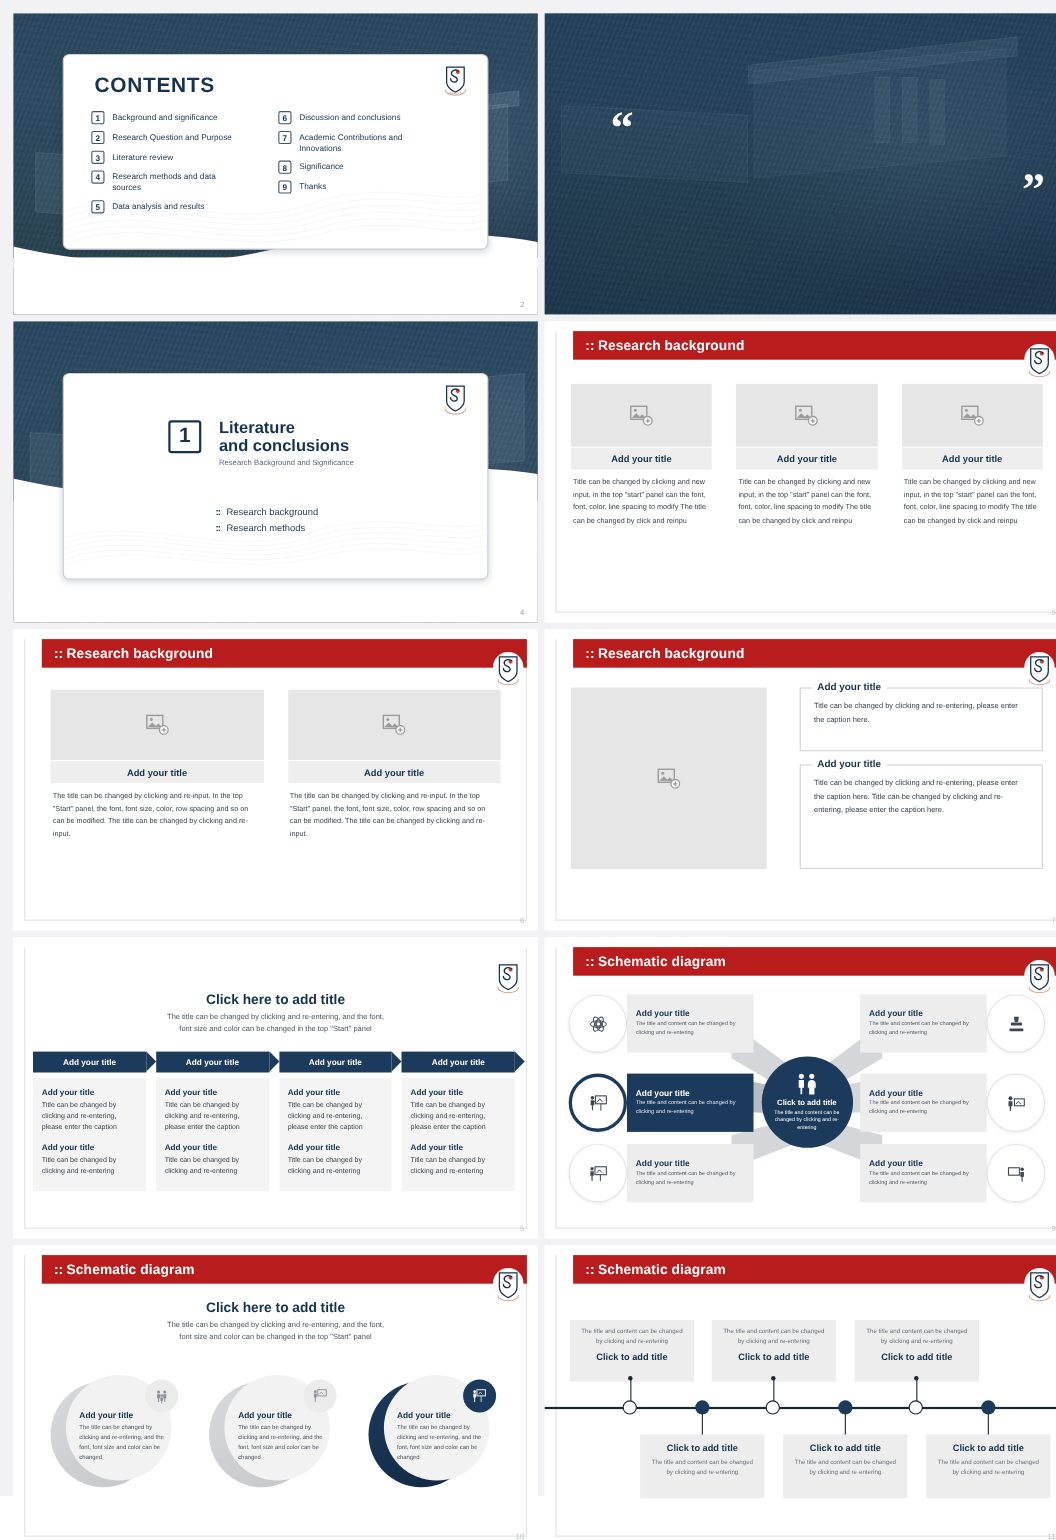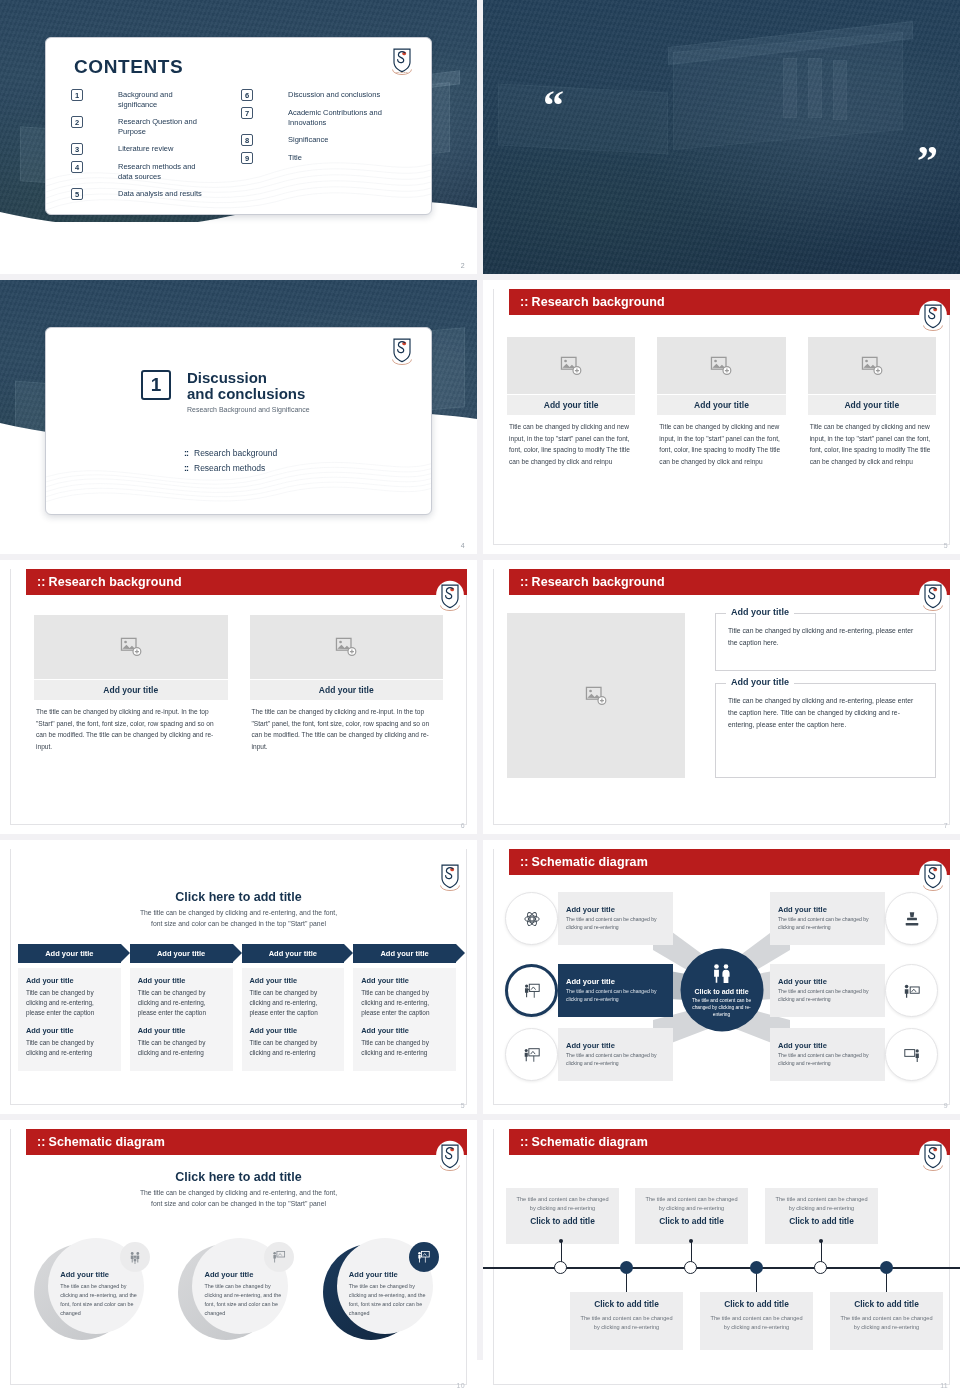--- a/index.html
+++ b/index.html
@@ -9,21 +9,21 @@
     font-family:"Liberation Sans", sans-serif;
     overflow:hidden;
   }
   .deck {
     display:grid;
     grid-template-columns: 477px 477px;
     grid-template-rows: repeat(5, 274px);
     column-gap:6px; row-gap:6px;
     width:960px; height:1360px;
     background:#f2f1f4;
-    padding:0;
+    padding:12px;
   }
   .slide {
     position:relative;
     background:#ffffff;
     overflow:hidden;
     width:477px; height:274px;
   }
   .slide.first-row { margin-top:0; }
 
   
@@ -87,21 +87,21 @@
   }
   .toc { position:absolute; left:25px; top:51px; width:330px;
          display:grid; grid-template-columns:140px 150px; column-gap:30px; }
   .toc-col { display:flex; flex-direction:column; gap:6px; }
   .toc-item { display:flex; align-items:flex-start; gap:7px; }
   .toc-num {
     flex:0 0 auto; width:12px; height:12px;
     border:1px solid #41566e; border-radius:2px;
     font-size:7.5px; color:#16324e; text-align:center; line-height:11px; font-weight:600;
   }
-  .toc-label { font-size:7.5px; color:#1c3550; line-height:10px; padding-top:1px;margin-left:28px; }
+  .toc-label { font-size:7.5px; color:#1c3550; line-height:10px; padding-top:1px; }
 
   
   .quote-wrap { position:absolute; left:62px; top:88px; right:38px; }
   .quote-text {
     font-size:11.5px; font-weight:bold; color:#ffffff; line-height:21px;
     letter-spacing:.1px; max-width:278px;
   }
   .qmark {
     position:absolute; color:#fff; font-family:"Liberation Serif", serif;
     font-weight:bold; line-height:1;
@@ -291,21 +291,21 @@
           <div class="toc-item">
             <span class="toc-num">7</span>
             <span class="toc-label">Academic Contributions and Innovations</span>
           </div>
           <div class="toc-item">
             <span class="toc-num">8</span>
             <span class="toc-label">Significance</span>
           </div>
           <div class="toc-item">
             <span class="toc-num">9</span>
-            <span class="toc-label">Title</span>
+            <span class="toc-label">Thanks</span>
           </div>
         </div>
       </div>
 
       <div class="crest" style="right:14px;top:6px;">
         <svg viewBox="0 0 40 44">
           <circle cx="20" cy="20" r="19" fill="#ffffff"></circle>
           <path d="M9 7 h22 v18 c0,9 -11,13 -11,13 c0,0 -11,-4 -11,-13 Z" fill="#ffffff" stroke="#16324e" stroke-width="1.6"></path>
           <circle cx="23" cy="13" r="2.6" fill="#d4462f"></circle>
           <path d="M24 12 c-4,-3 -9,-1 -9,3 c0,3 4,3.5 6,5 c2,1.5 2,5 -1.5,5.5 c-3,.5 -5.5,-1.5 -5.5,-4" fill="none" stroke="#16324e" stroke-width="1.7" stroke-linecap="round"></path>
@@ -351,21 +351,21 @@
           <path d="M0,64 C70,34 150,82 230,56 C300,32 350,62 387,48"></path>
           <path d="M0,70 C70,40 150,86 230,62 C300,38 350,68 387,54"></path>
           <path d="M0,46 C70,18 150,70 230,38 C300,14 350,44 387,30"></path>
           <path d="M0,40 C70,14 150,66 230,32 C300,8 350,38 387,24"></path>
         </g>
       </svg>
 
       <div style="position:absolute;left:95px;top:42px;display:flex;gap:16px;align-items:flex-start;">
         <div class="sec-num">1</div>
         <div>
-          <div class="sec-title">Discussion</div>
+          <div class="sec-title">Literature</div>
           <div class="sec-title">and conclusions</div>
           <div class="sec-sub">Research Background and Significance</div>
         </div>
       </div>
       <div class="sec-bullets" style="position:absolute;left:138px;top:108px;">
         <div class="sec-bullet">
           <span class="cc">::</span>
           <span>Research background</span>
         </div>
         <div class="sec-bullet">

